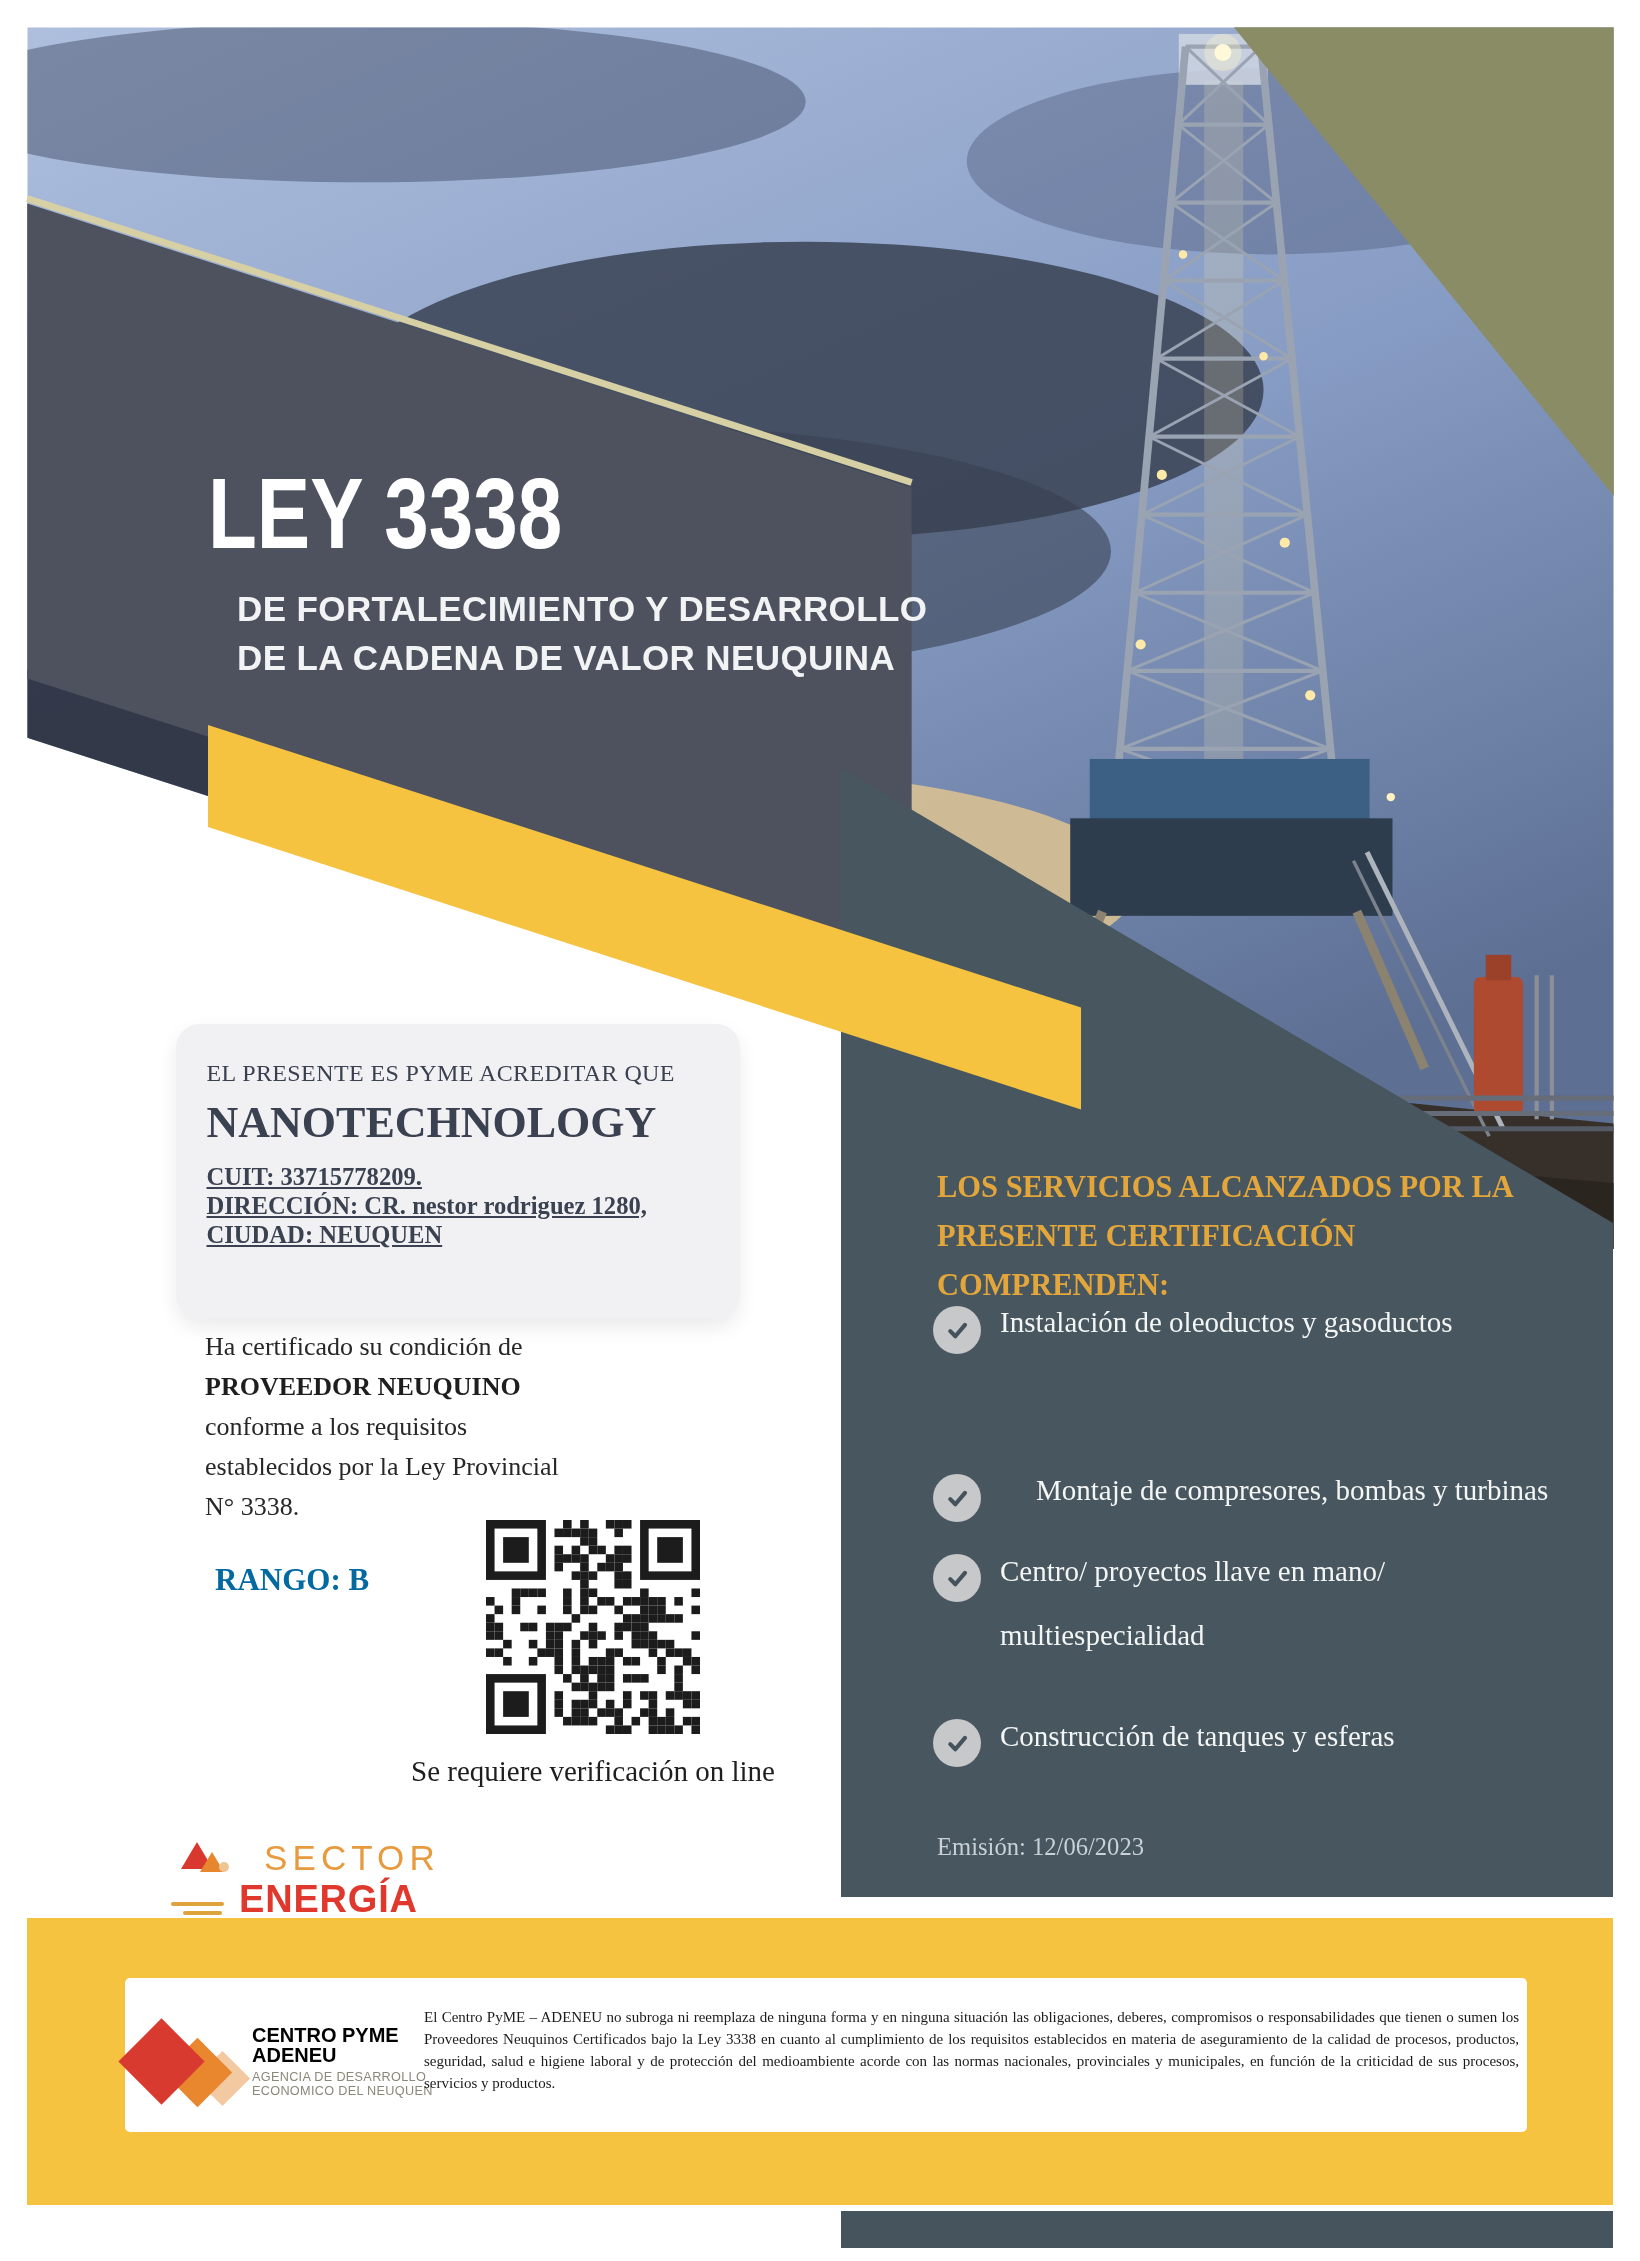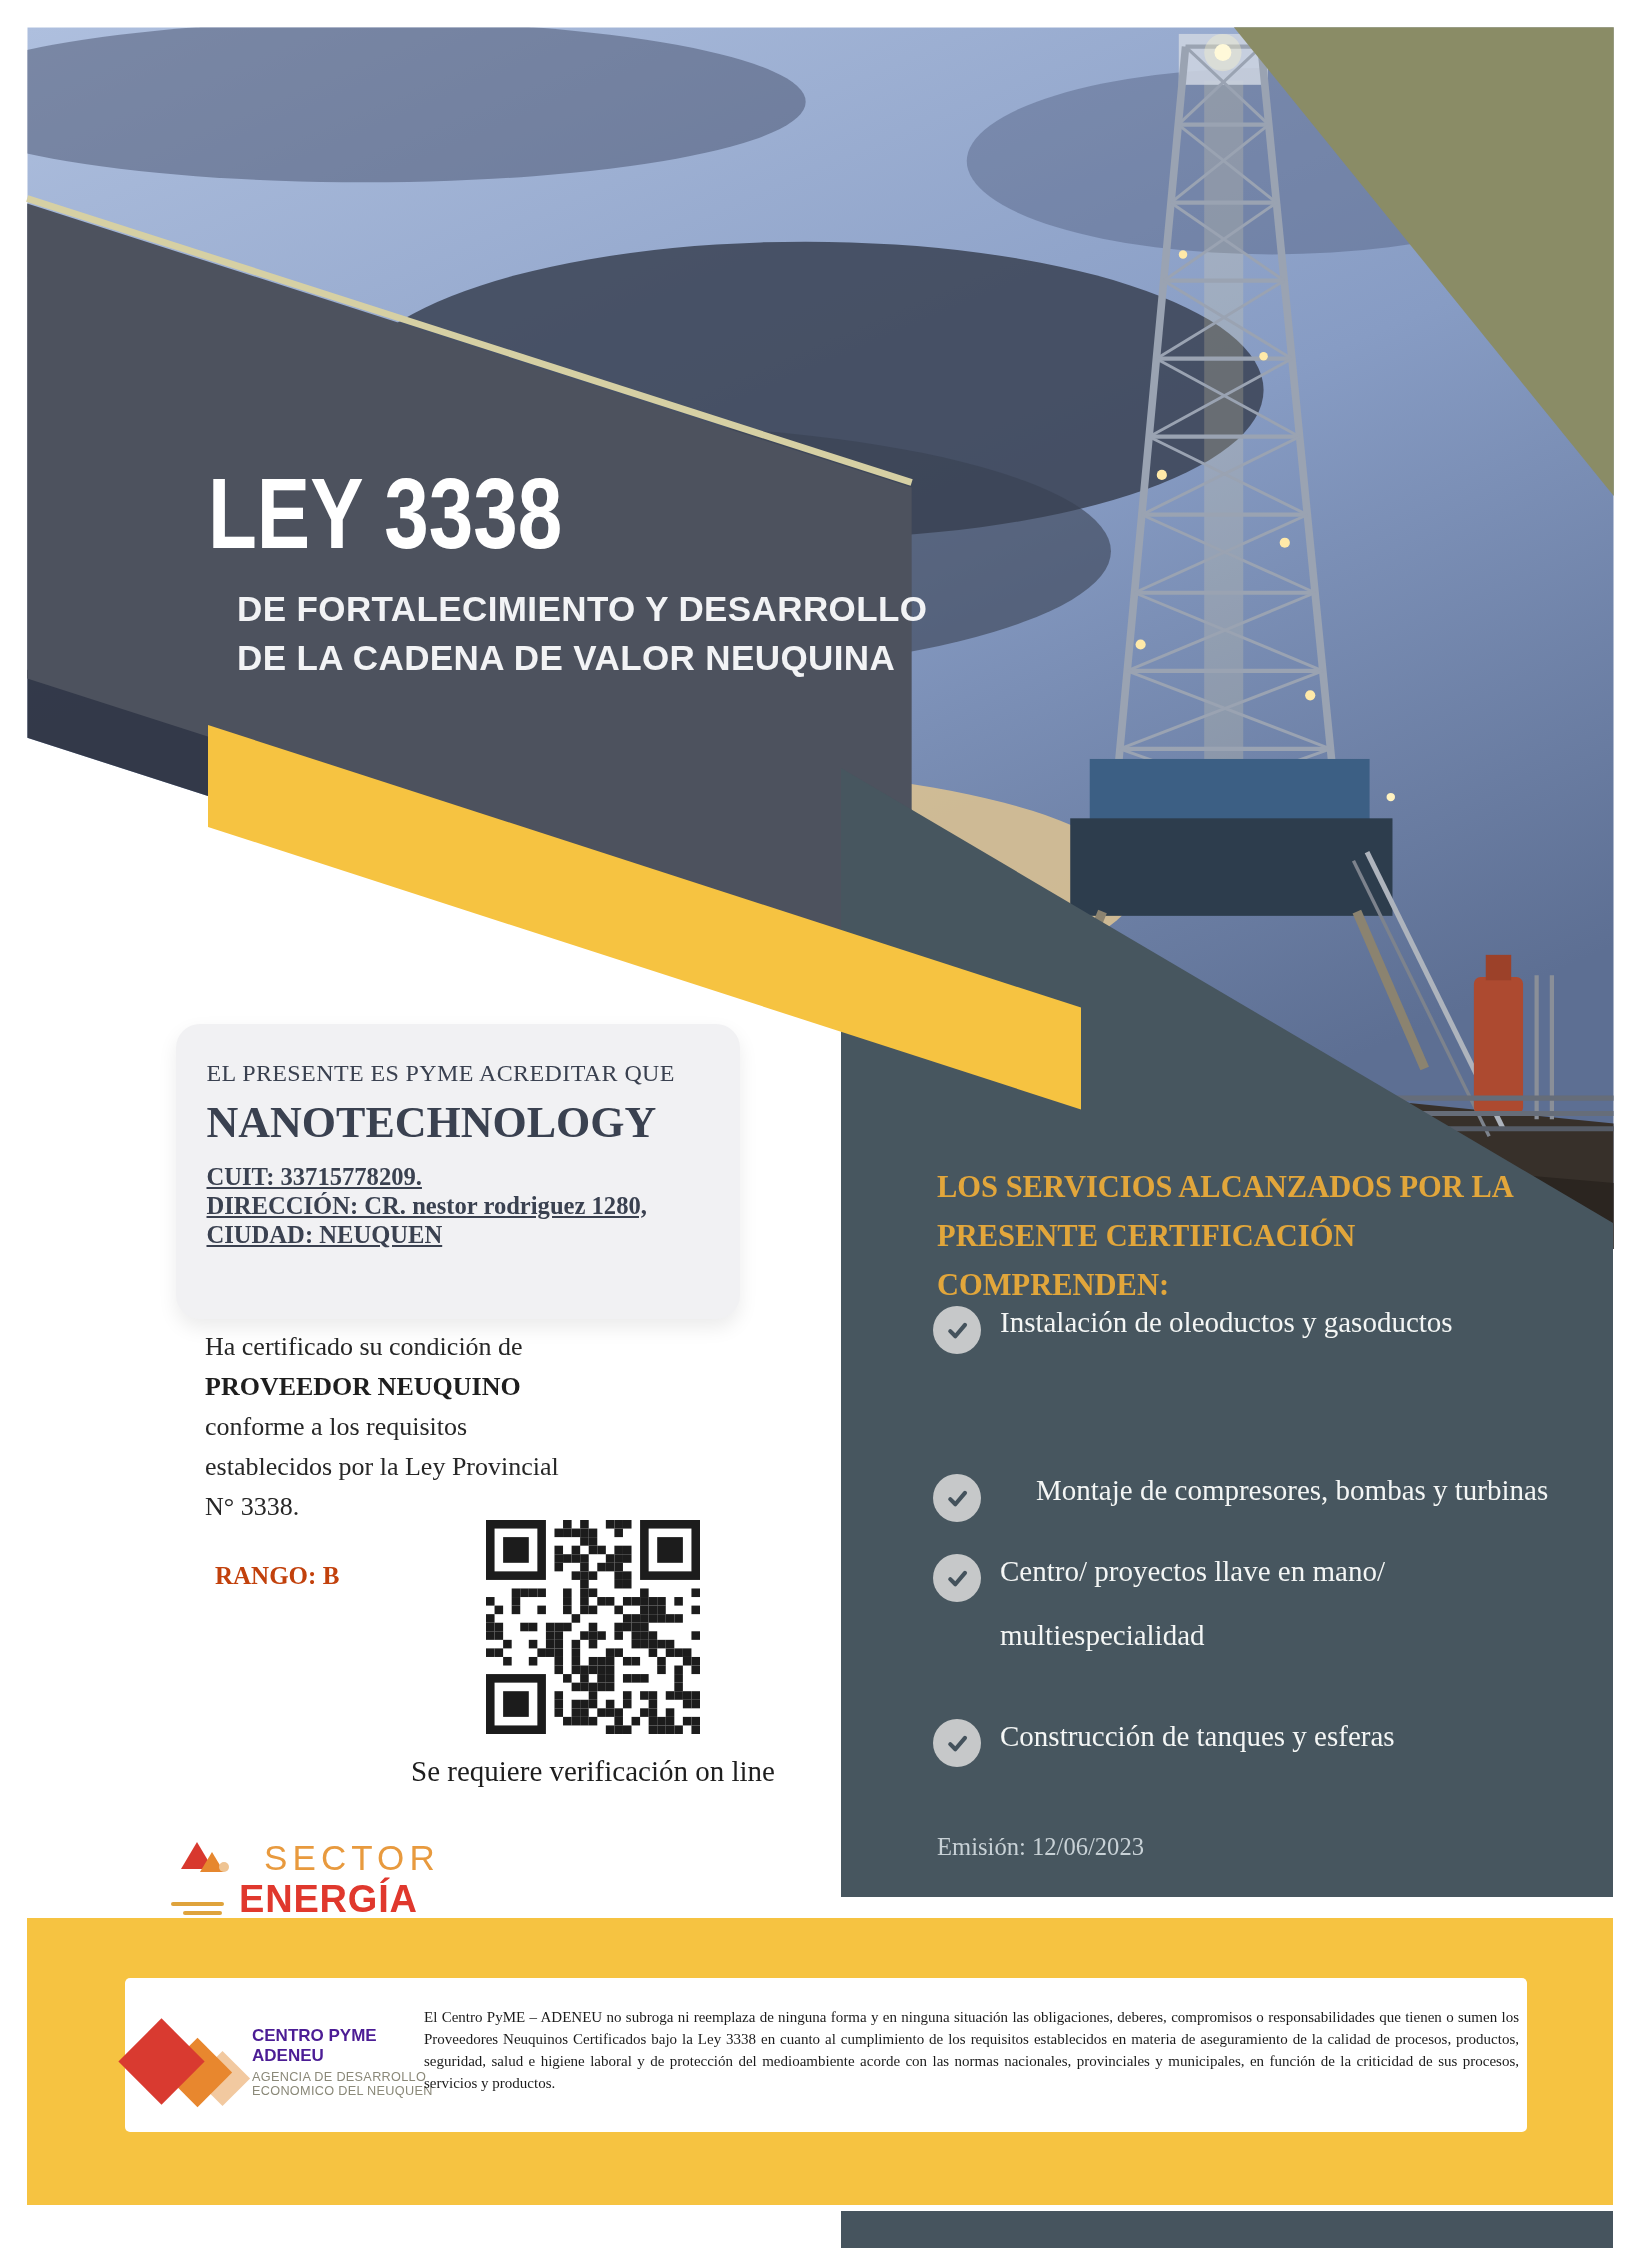--- a/index.html
+++ b/index.html
@@ -22,34 +22,34 @@
   .emission{color:#c8d1d6;font-size:24.6px;}
   
   .card{left:176px;top:1024px;width:564px;height:295px;background:#f1f1f3;border-radius:24px;
     box-shadow:0 8.5px 18.7px rgba(0,0,0,.08);padding:36px 30.5px;box-sizing:border-box;color:#3a4150;}
   .card .intro{font-size:24px;letter-spacing:0.4px;}
   .card .company{font-size:44px;font-weight:700;line-height:51px;margin-top:10.2px;}
   .card .detail{font-size:24.6px;font-weight:700;line-height:29px;text-decoration:underline;}
   .card .details{margin-top:13.6px;}
   .body-par{left:205px;top:1327px;font-size:26px;line-height:40px;color:#272727;}
   .body-par .b{font-weight:700;color:#1e1e1e;}
-  .rango{left:215px;top:1562px;font-size:25px;font-weight:700;color:#c2410c;}
+  .rango{left:215px;top:1562px;font-size:31px;font-weight:700;color:#0369a1;}
   .qr-wrap{left:486px;top:1520px;width:214px;height:214px;}
   .qr-caption{left:271px;top:1755px;width:644px;text-align:center;font-size:29px;color:#1e1e1e;}
   
   .sec-word1{left:237px;top:1838px;font-family:Liberation Sans, sans-serif;font-size:35px;letter-spacing:5.1px;color:#e89a3e;margin-left:27px;}
   .sec-word2{left:239px;top:1878px;font-family:"Liberation Sans",sans-serif;font-size:38px;font-weight:700;letter-spacing:0.8px;color:#e0382d;}
   .sec-word3{left:235px;top:1925px;font-family:"Liberation Sans",sans-serif;font-size:38px;font-weight:700;letter-spacing:0.8px;color:#2e2e2e;}
   .tri{width:0;height:0;position:absolute;}
   .speed{position:absolute;height:4.2px;border-radius:2.5px;background:#dfa33c;}
   
   .footer-band{left:27px;top:1918px;width:1586px;height:287px;background:#f6c341;}
   .footer-box{left:125px;top:1978px;width:1402px;height:154px;background:#fff;border-radius:5.1px;}
   .diamond{position:absolute;}
-  .org-name{left:252px;top:2026px;font-family:"Liberation Sans",sans-serif;font-weight:700;font-size:17px;line-height:19.5px;color:#4c1d95;}
+  .org-name{left:252px;top:2026px;font-family:"Liberation Sans",sans-serif;font-weight:700;font-size:20px;line-height:19.5px;color:#000000;}
   .org-sub{left:252px;top:2070px;font-family:"Liberation Sans",sans-serif;font-size:12.7px;line-height:14.4px;letter-spacing:0.3px;color:#8a8878;}
   .disclaimer{left:424px;top:2006px;width:1095px;font-size:15px;line-height:22px;text-align:justify;color:#1b1b1b;}
   .bottom-strip{left:841px;top:2211px;width:772px;height:37px;background:#46545e;}
 </style>
 </head>
 <body>
 
 <svg id="hero-svg" class="abs" viewBox="0 0 1935 1500" aria-hidden="true">
   <defs>
     <clipPath id="photoClip">

